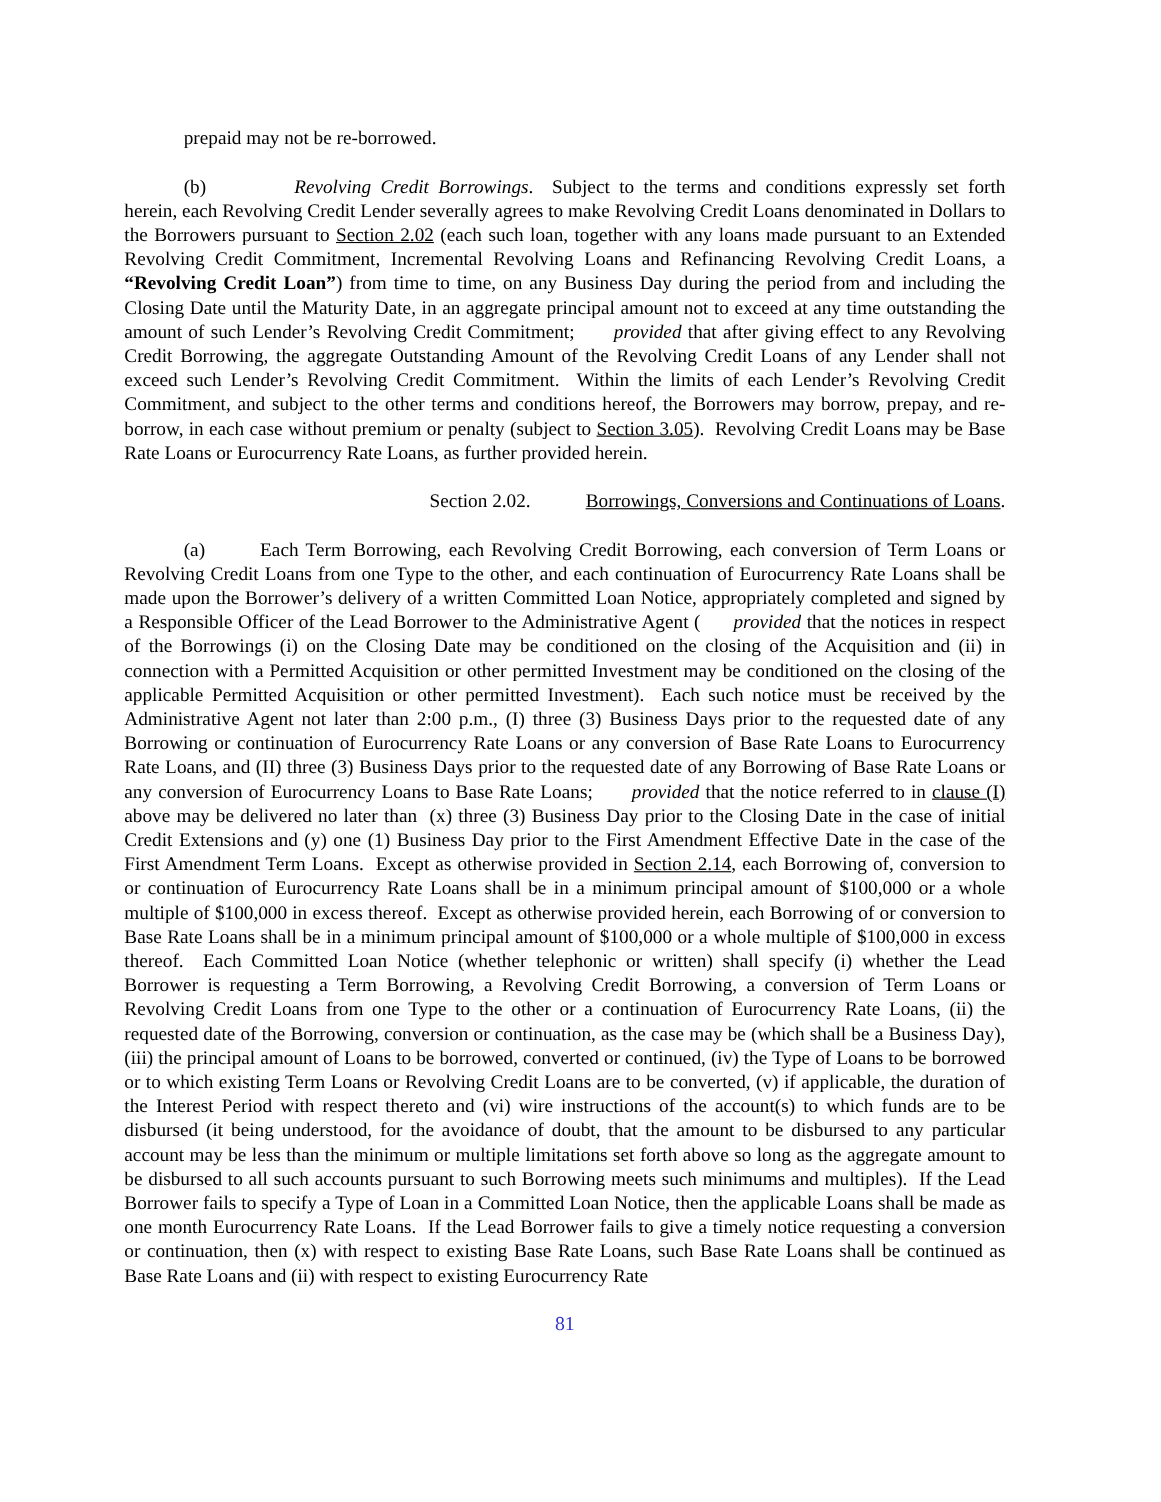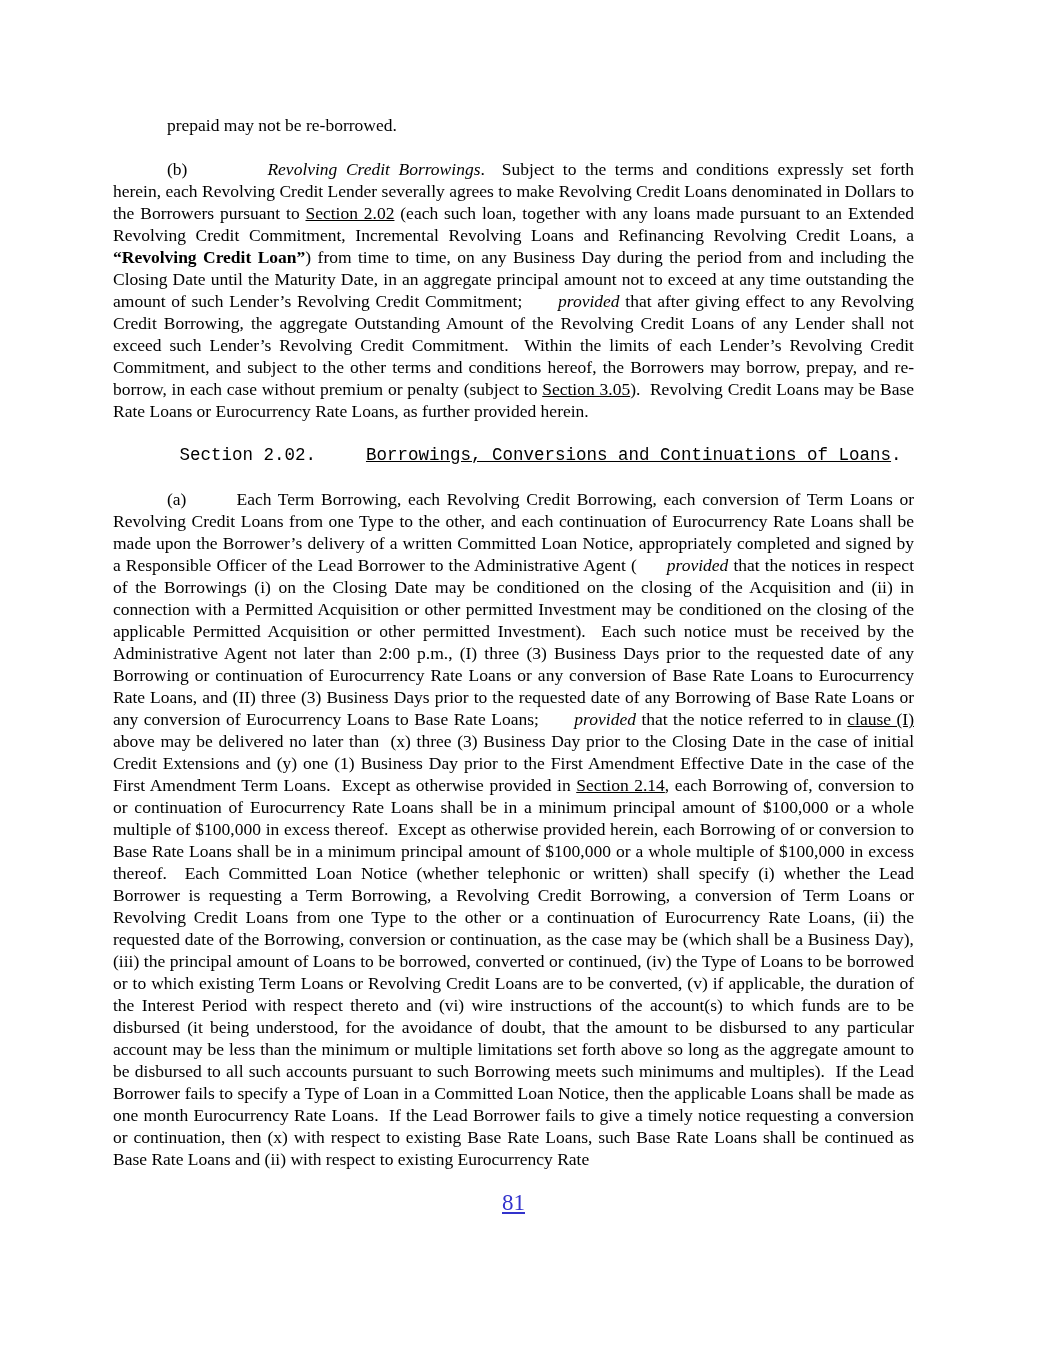--- a/index.html
+++ b/index.html
@@ -21,39 +21,37 @@
     padding: 114px 127px 0 113px;
   }
   .para {
     margin: 0 0 22px 0;
     font-size: 17.5px;
     line-height: 22px;
     text-align: justify;
     text-indent: 54px;
   }
   .para.heading {
-    text-align: center;
-    font-family: Liberation Mono, monospace;
+    text-align: right;
   }
   .tab {
     display: inline-block;
     width: 50px;
   }
   .s-italic { font-style: italic; margin-left: 30px; }
   .s-bold { font-weight: bold; }
   .s-underline { text-decoration: underline; }
   .footer {
     margin-top: 22px;
     text-align: center;
   }
   .pagenum {
-    font-size: 23px;
+    font-size: 18px;
     line-height: 22px;
     color: var(--link-color, #3333CC);
-    text-decoration: underline;
     cursor: pointer;
   }
 </style>
 </head>
 <body>
 
 <div class="page">
   <div class="doc-body">
       <p class="para body"><span>prepaid may not be re-borrowed.</span></p>
       <p class="para body"><span>(b)</span><span class="tab"></span><span class="s-italic">Revolving Credit Borrowings</span><span>.&nbsp; Subject to the terms and conditions expressly set forth herein, each Revolving Credit Lender severally agrees to make Revolving Credit Loans denominated in Dollars to the Borrowers pursuant to </span><span class="s-underline">Section 2.02</span><span> (each such loan, together with any loans made pursuant to an Extended Revolving Credit Commitment, Incremental Revolving Loans and Refinancing Revolving Credit Loans, a </span><span class="s-bold">“Revolving Credit Loan”</span><span>) from time to time, on any Business Day during the period from and including the Closing Date until the Maturity Date, in an aggregate principal amount not to exceed at any time outstanding the amount of such Lender’s Revolving Credit Commitment; </span><span class="s-italic">provided</span><span> that after giving effect to any Revolving Credit Borrowing, the aggregate Outstanding Amount of the Revolving Credit Loans of any Lender shall not exceed such Lender’s Revolving Credit Commitment.&nbsp; Within the limits of each Lender’s Revolving Credit Commitment, and subject to the other terms and conditions hereof, the Borrowers may borrow, prepay, and re-borrow, in each case without premium or penalty (subject to </span><span class="s-underline">Section 3.05</span><span>).&nbsp; Revolving Credit Loans may be Base Rate Loans or Eurocurrency Rate Loans, as further provided herein.</span></p>

